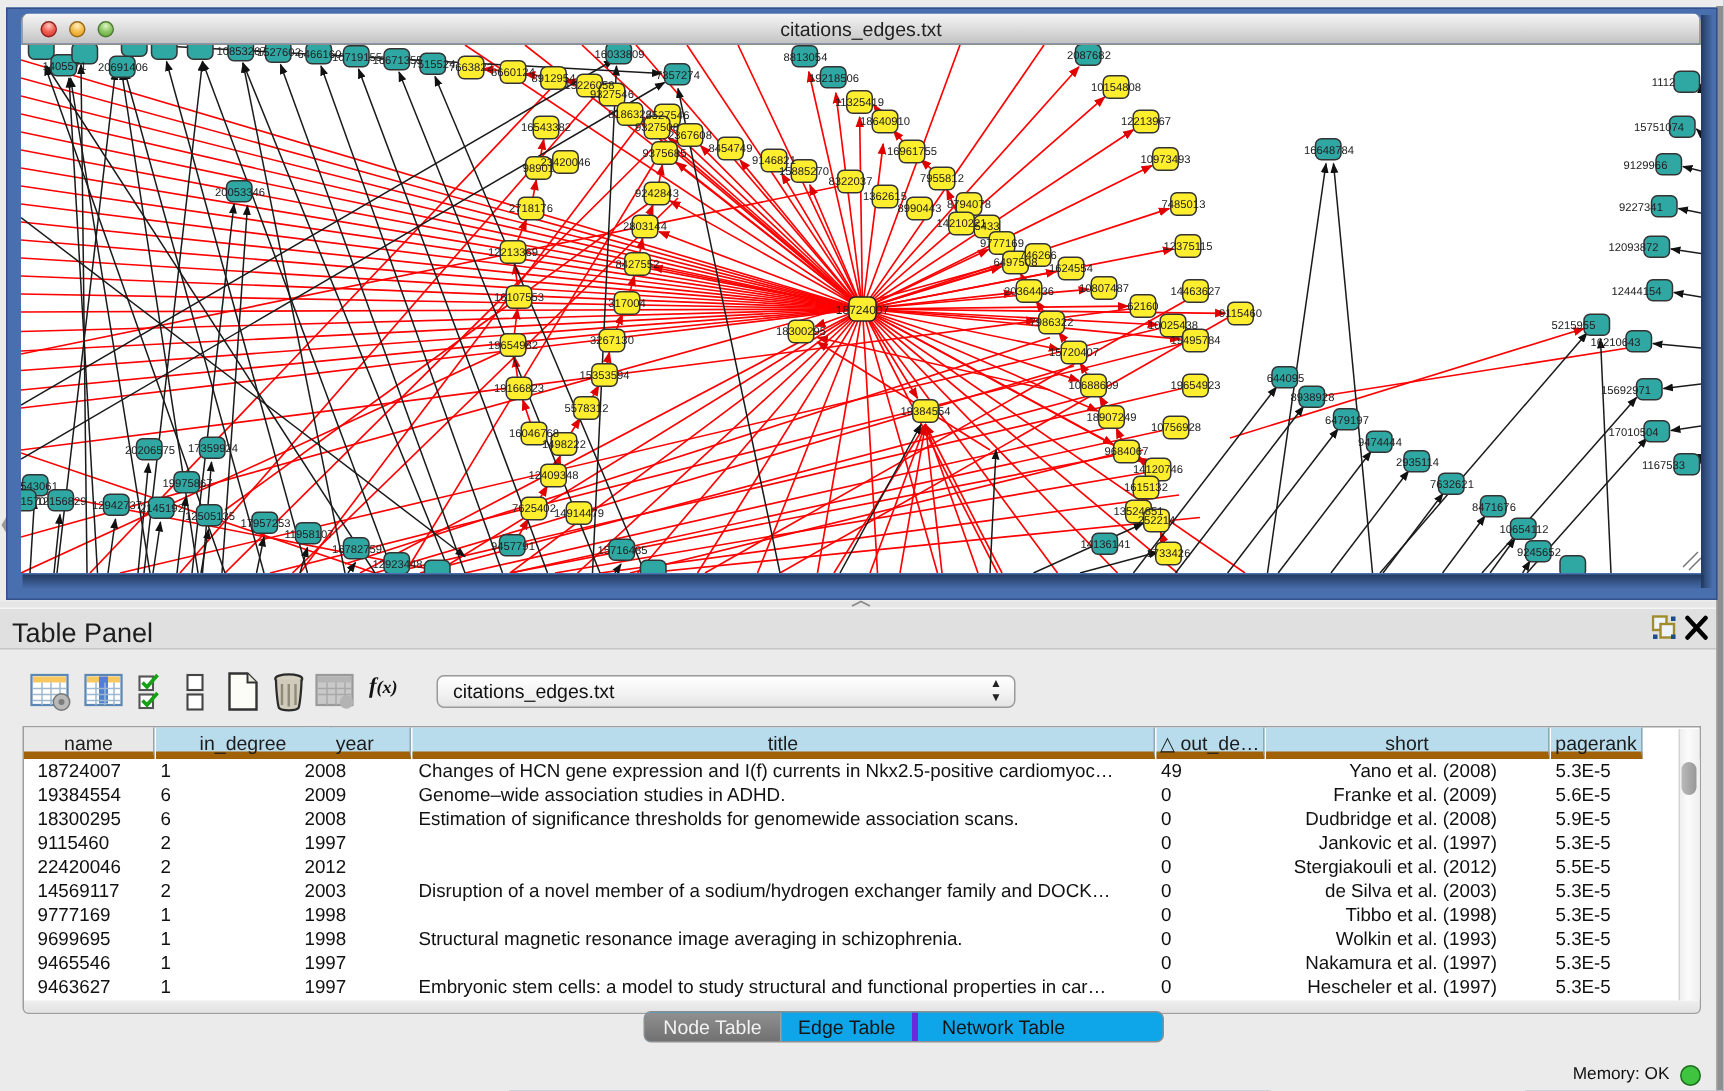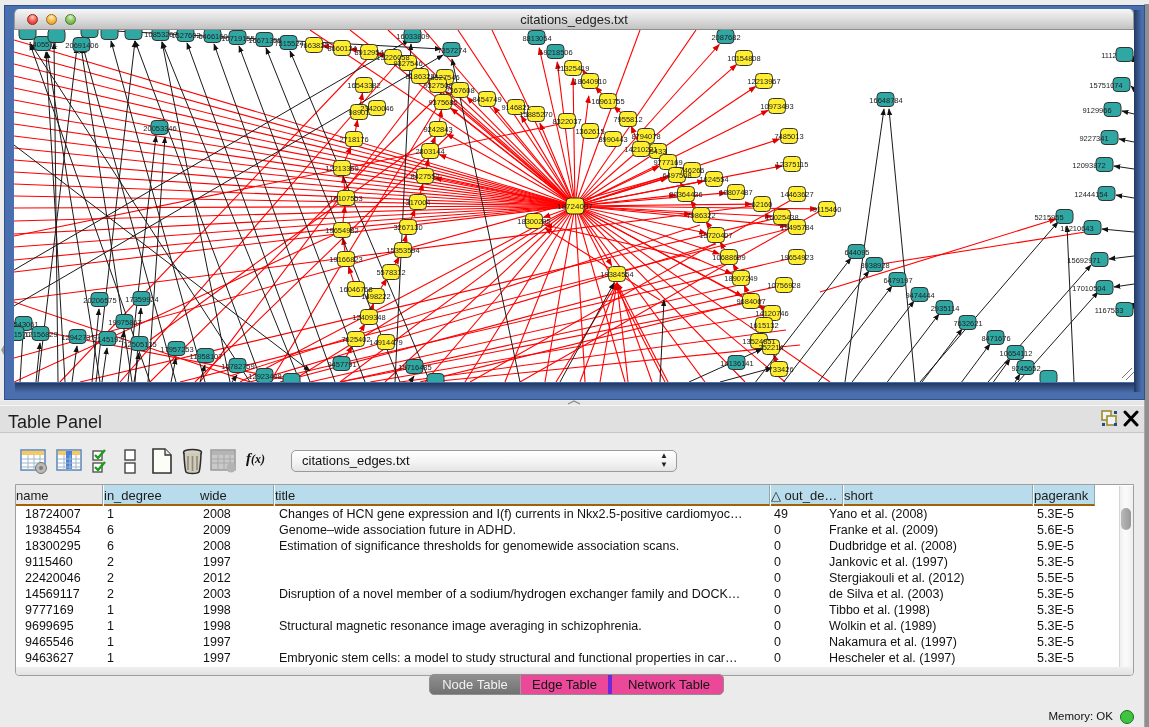--- a/index.html
+++ b/index.html
@@ -30,32 +30,32 @@
 #tpbody{left:0;top:434px;width:1144px;height:293px;background:#ebebeb}
 
 .ic{position:absolute;top:448px}
 #dropdown{left:291px;top:450px;width:386px;height:22px;background:linear-gradient(#ffffff,#f2f2f2 60%,#e4e4e4);
  border:1px solid #9a9a9a;border-radius:5px;font-size:13px;color:#111;line-height:20px;padding-left:10px}
 #dropdown .ar{position:absolute;right:8px;top:0px;font-size:8px;color:#222;line-height:9px}
 
 #tbl{left:15px;top:484px;width:1119px;height:192px;background:#fff;border:1px solid #9f9f9f;border-radius:0 0 4px 4px}
 #hstrip{left:16px;top:667px;width:1117px;height:8px;background:linear-gradient(#efefef,#e2e2e2);border-radius:0 0 4px 4px}
 .th{position:absolute;top:485px;height:21px;background:#b9dcec;border-right:1px solid #8fa8b5;
- font-size:13px;color:#1c1c1c;text-align:left;line-height:21px;border-bottom:2px solid #a16207}
+ font-size:13px;color:#1c1c1c;text-align:center;line-height:21px;border-bottom:5px solid #a16207}
 .tr{position:absolute;left:16px;width:1117px;height:16px;font-size:12.5px;color:#111;background:#fff}
 .c{position:absolute;top:0px;height:16px;line-height:16px;white-space:nowrap;overflow:hidden}
 .c0{left:9px;width:85px}.c1{left:91px;width:90px}.c2{left:187px;width:70px}
-.c3{left:263px;width:490px}.c4{left:758px;width:68px}.c5{left:813px;width:190px;text-align:left}
+.c3{left:263px;width:490px}.c4{left:758px;width:68px}.c5{left:792px;width:190px;text-align:right}
 .c6{left:1021px;width:70px}
 
 #sbtrack{left:1119px;top:486px;width:14px;height:181px;background:linear-gradient(90deg,#efefef,#fbfbfb 40%,#efefef);border-left:1px solid #d5d5d5}
 #sbthumb{left:1121px;top:508px;width:10px;height:22px;background:linear-gradient(90deg,#b9b9b9,#989898);border-radius:5px}
 
-#tabs{left:429px;top:674px;width:295px;height:21px;border:1px solid #8f8f8f;border-radius:5px;
- background:#ec4899;font-size:13px;overflow:hidden}
+#tabs{left:429px;top:674px;width:347px;height:21px;border:1px solid #8f8f8f;border-radius:5px;
+ background:#0ea5e9;font-size:13px;overflow:hidden}
 .tab{position:absolute;top:0;height:21px;line-height:20px;text-align:center;color:#141414}
 #tab1{left:0;width:90px;background:linear-gradient(#909090,#6e6e6e);color:#f2f2f2}
 #tab2{left:90px;width:92px;border-left:1px solid #9f9f9f;border-right:4px solid #6d28d9}
 #tab3{left:183px;width:112px}
 #memline{right:36px;top:710px;font-size:11.5px;color:#111}
 #memdot{left:1120px;top:710px;width:14px;height:14px;border-radius:50%;background:#3ec43e;border:1.5px solid #1e6d1e}
 svg text{user-select:none}
 </style></head>
 <body>
 <div class="abs" id="redge"></div>
@@ -642,39 +642,39 @@
  <rect x="2" y="3" width="22" height="4" fill="#b5b5b5"></rect>
  <path d="M2 11 H24 M2 15 H24 M8 7 V22 M14 7 V22 M20 7 V22" stroke="#a8a8a8" stroke-width="1"></path>
  <circle cx="21" cy="20" r="4.5" fill="#b3b3b3"></circle>
 </svg>
 <div class="abs" style="left:246px;top:450px;font-size:15px;color:#111;font-style:italic;font-family:'Liberation Serif',serif"><b>f</b><span style="font-size:12px"><b>(x)</b></span></div>
 <div class="abs" id="dropdown">citations_edges.txt<span class="ar">▲<br>▼</span></div>
 
 <div class="abs" id="tbl"></div>
 <div class="abs th" style="left:16px;width:87px;background:#e8e8e8">name</div>
 <div class="abs th" style="left:104px;width:117px">in_degree</div>
-<div class="abs th" style="left:200px;width:74px">wide</div>
+<div class="abs th" style="left:200px;width:74px">year</div>
 <div class="abs th" style="left:275px;width:495px">title</div>
 <div class="abs th" style="left:771px;width:72px">△ out_de…</div>
 <div class="abs th" style="left:844px;width:189px">short</div>
 <div class="abs th" style="left:1034px;width:61px;border-right:1px solid #8fa8b5">pagerank</div>
 <div class="tr" style="top:506px">
     <div class="c c0">18724007</div>
     <div class="c c1">1</div>
     <div class="c c2">2008</div>
     <div class="c c3">Changes of HCN gene expression and I(f) currents in Nkx2.5-positive cardiomyoc…</div>
     <div class="c c4">49</div>
     <div class="c c5">Yano et al. (2008)</div>
     <div class="c c6">5.3E-5</div>
   </div>
 <div class="tr" style="top:522px">
     <div class="c c0">19384554</div>
     <div class="c c1">6</div>
     <div class="c c2">2009</div>
-    <div class="c c3">Genome–wide association future in ADHD.</div>
+    <div class="c c3">Genome–wide association studies in ADHD.</div>
     <div class="c c4">0</div>
     <div class="c c5">Franke et al. (2009)</div>
     <div class="c c6">5.6E-5</div>
   </div>
 <div class="tr" style="top:538px">
     <div class="c c0">18300295</div>
     <div class="c c1">6</div>
     <div class="c c2">2008</div>
     <div class="c c3">Estimation of significance thresholds for genomewide association scans.</div>
     <div class="c c4">0</div>
@@ -713,21 +713,21 @@
     <div class="c c4">0</div>
     <div class="c c5">Tibbo et al. (1998)</div>
     <div class="c c6">5.3E-5</div>
   </div>
 <div class="tr" style="top:618px">
     <div class="c c0">9699695</div>
     <div class="c c1">1</div>
     <div class="c c2">1998</div>
     <div class="c c3">Structural magnetic resonance image averaging in schizophrenia.</div>
     <div class="c c4">0</div>
-    <div class="c c5">Wolkin et al. (1989)</div>
+    <div class="c c5">Wolkin et al. (1993)</div>
     <div class="c c6">5.3E-5</div>
   </div>
 <div class="tr" style="top:634px">
     <div class="c c0">9465546</div>
     <div class="c c1">1</div>
     <div class="c c2">1997</div>
     <div class="c c4">0</div>
     <div class="c c5">Nakamura et al. (1997)</div>
     <div class="c c6">5.3E-5</div>
   </div>

